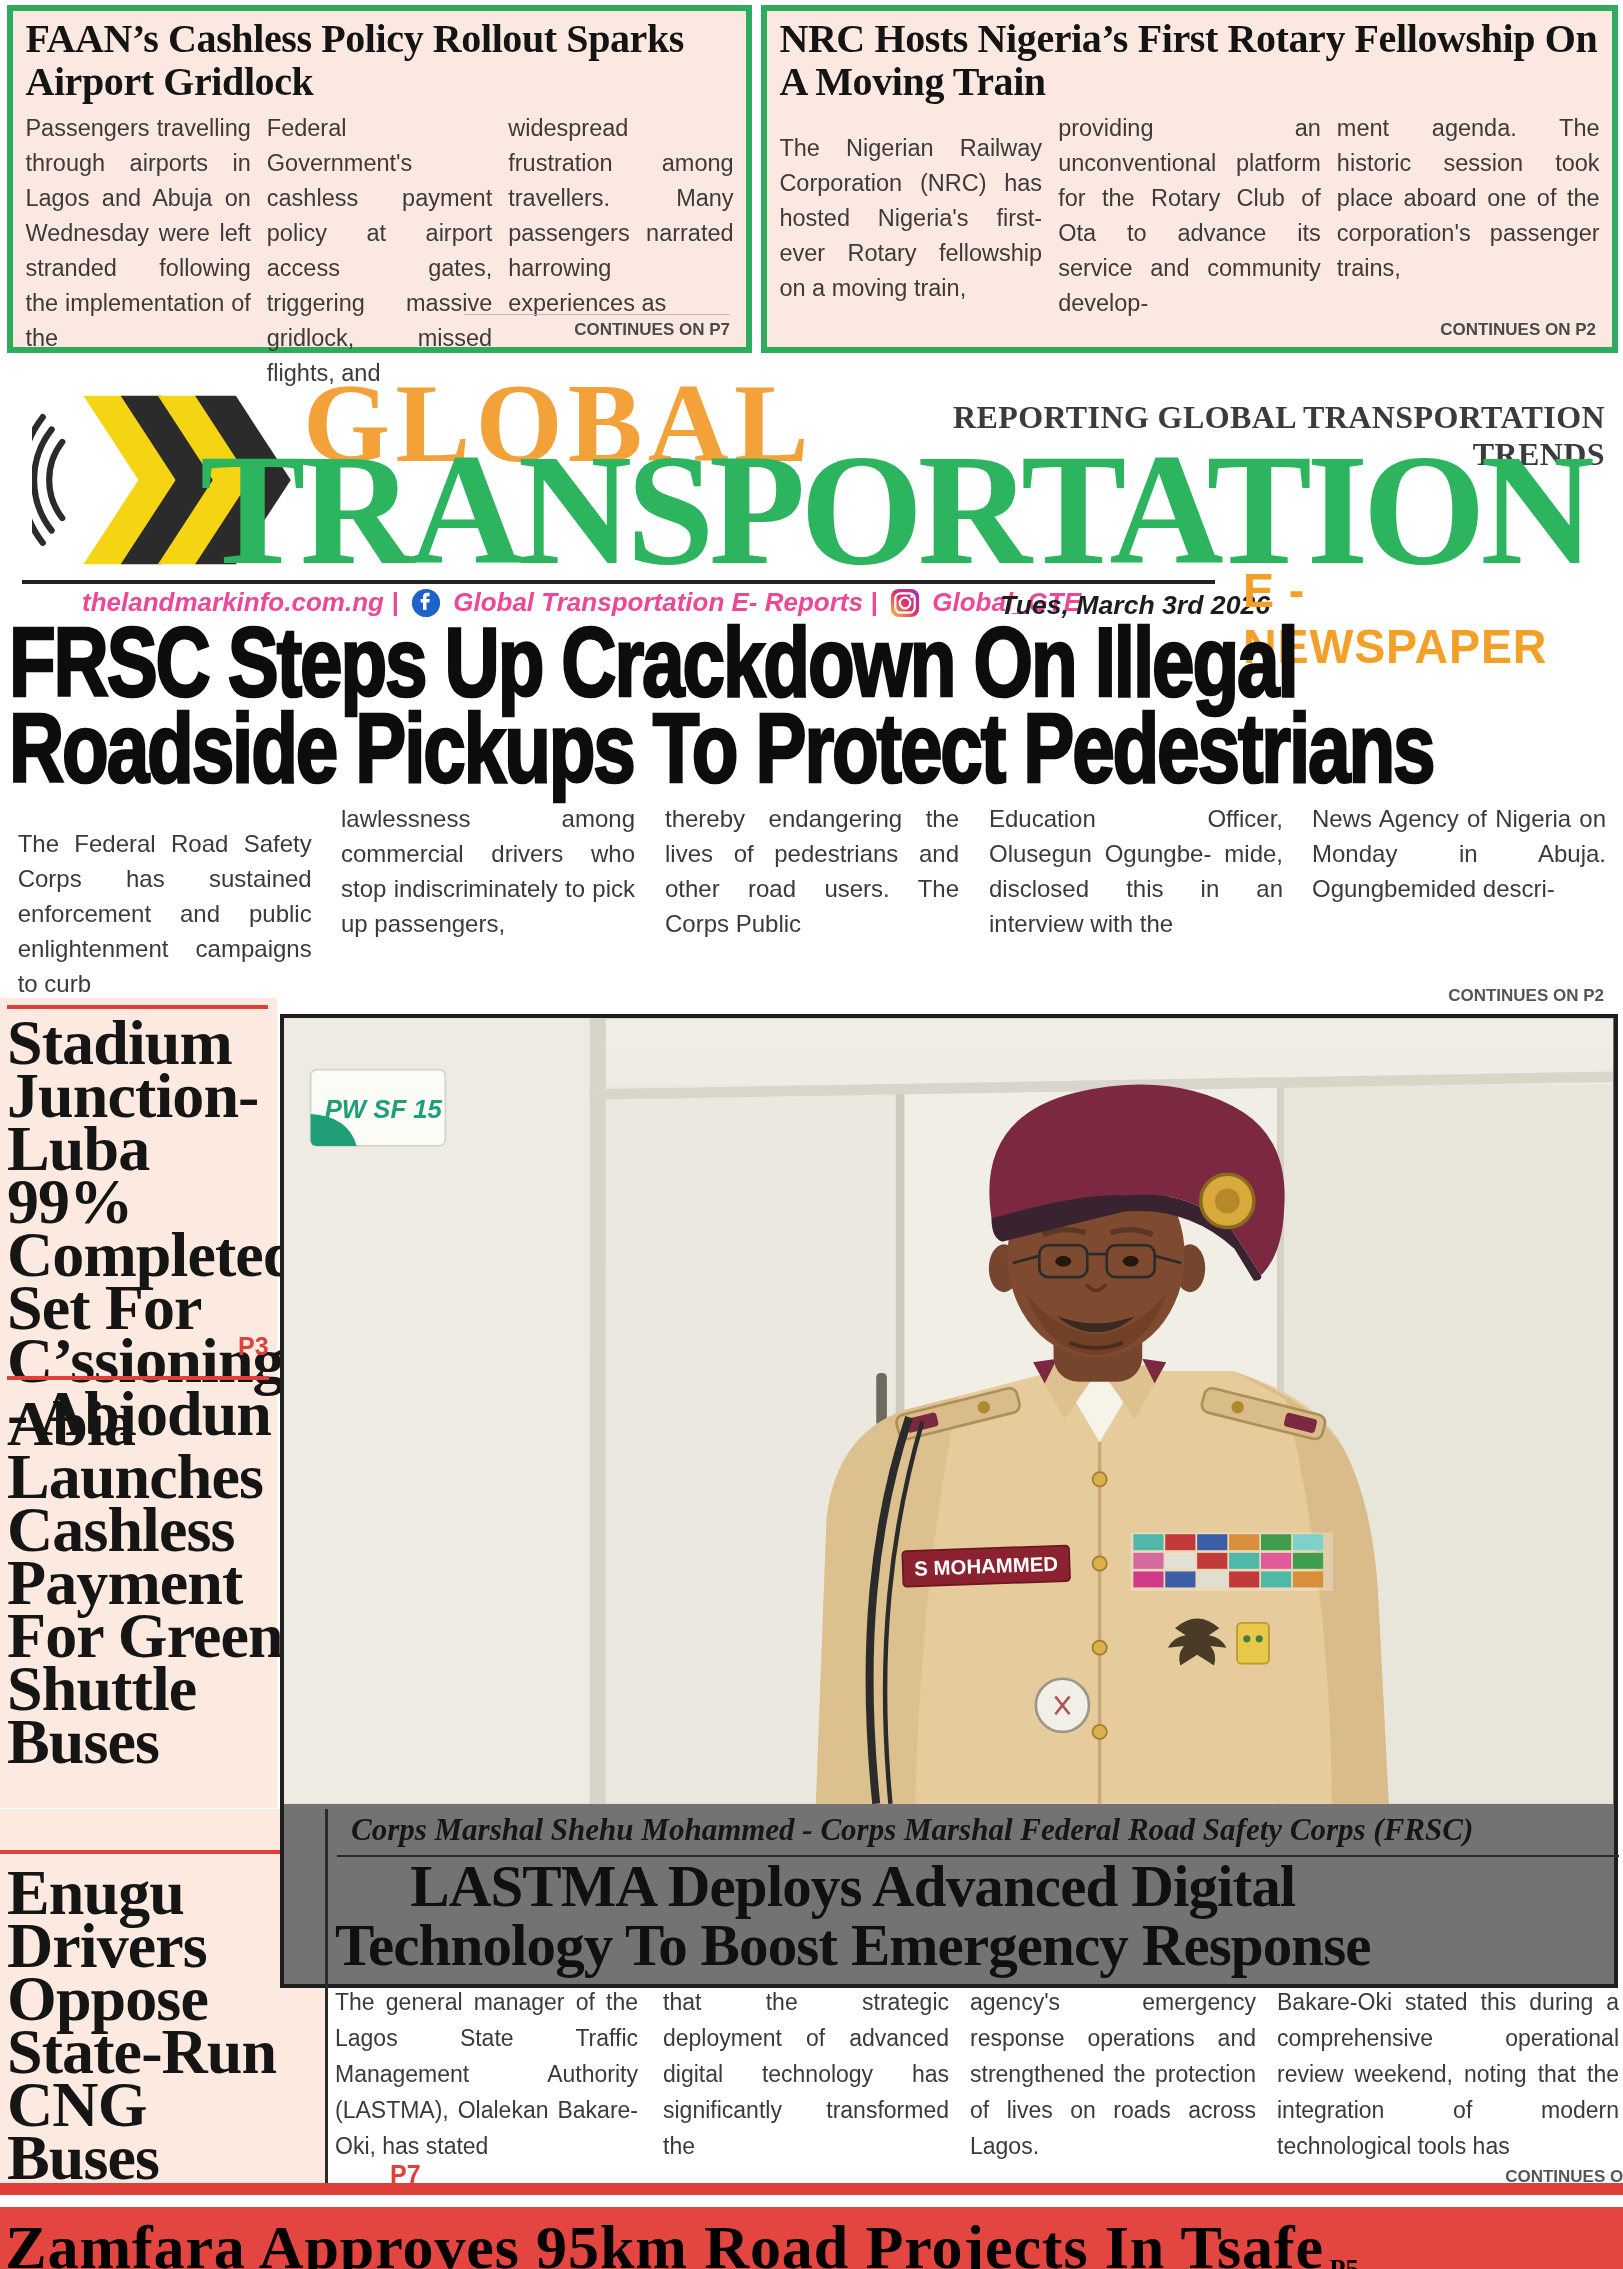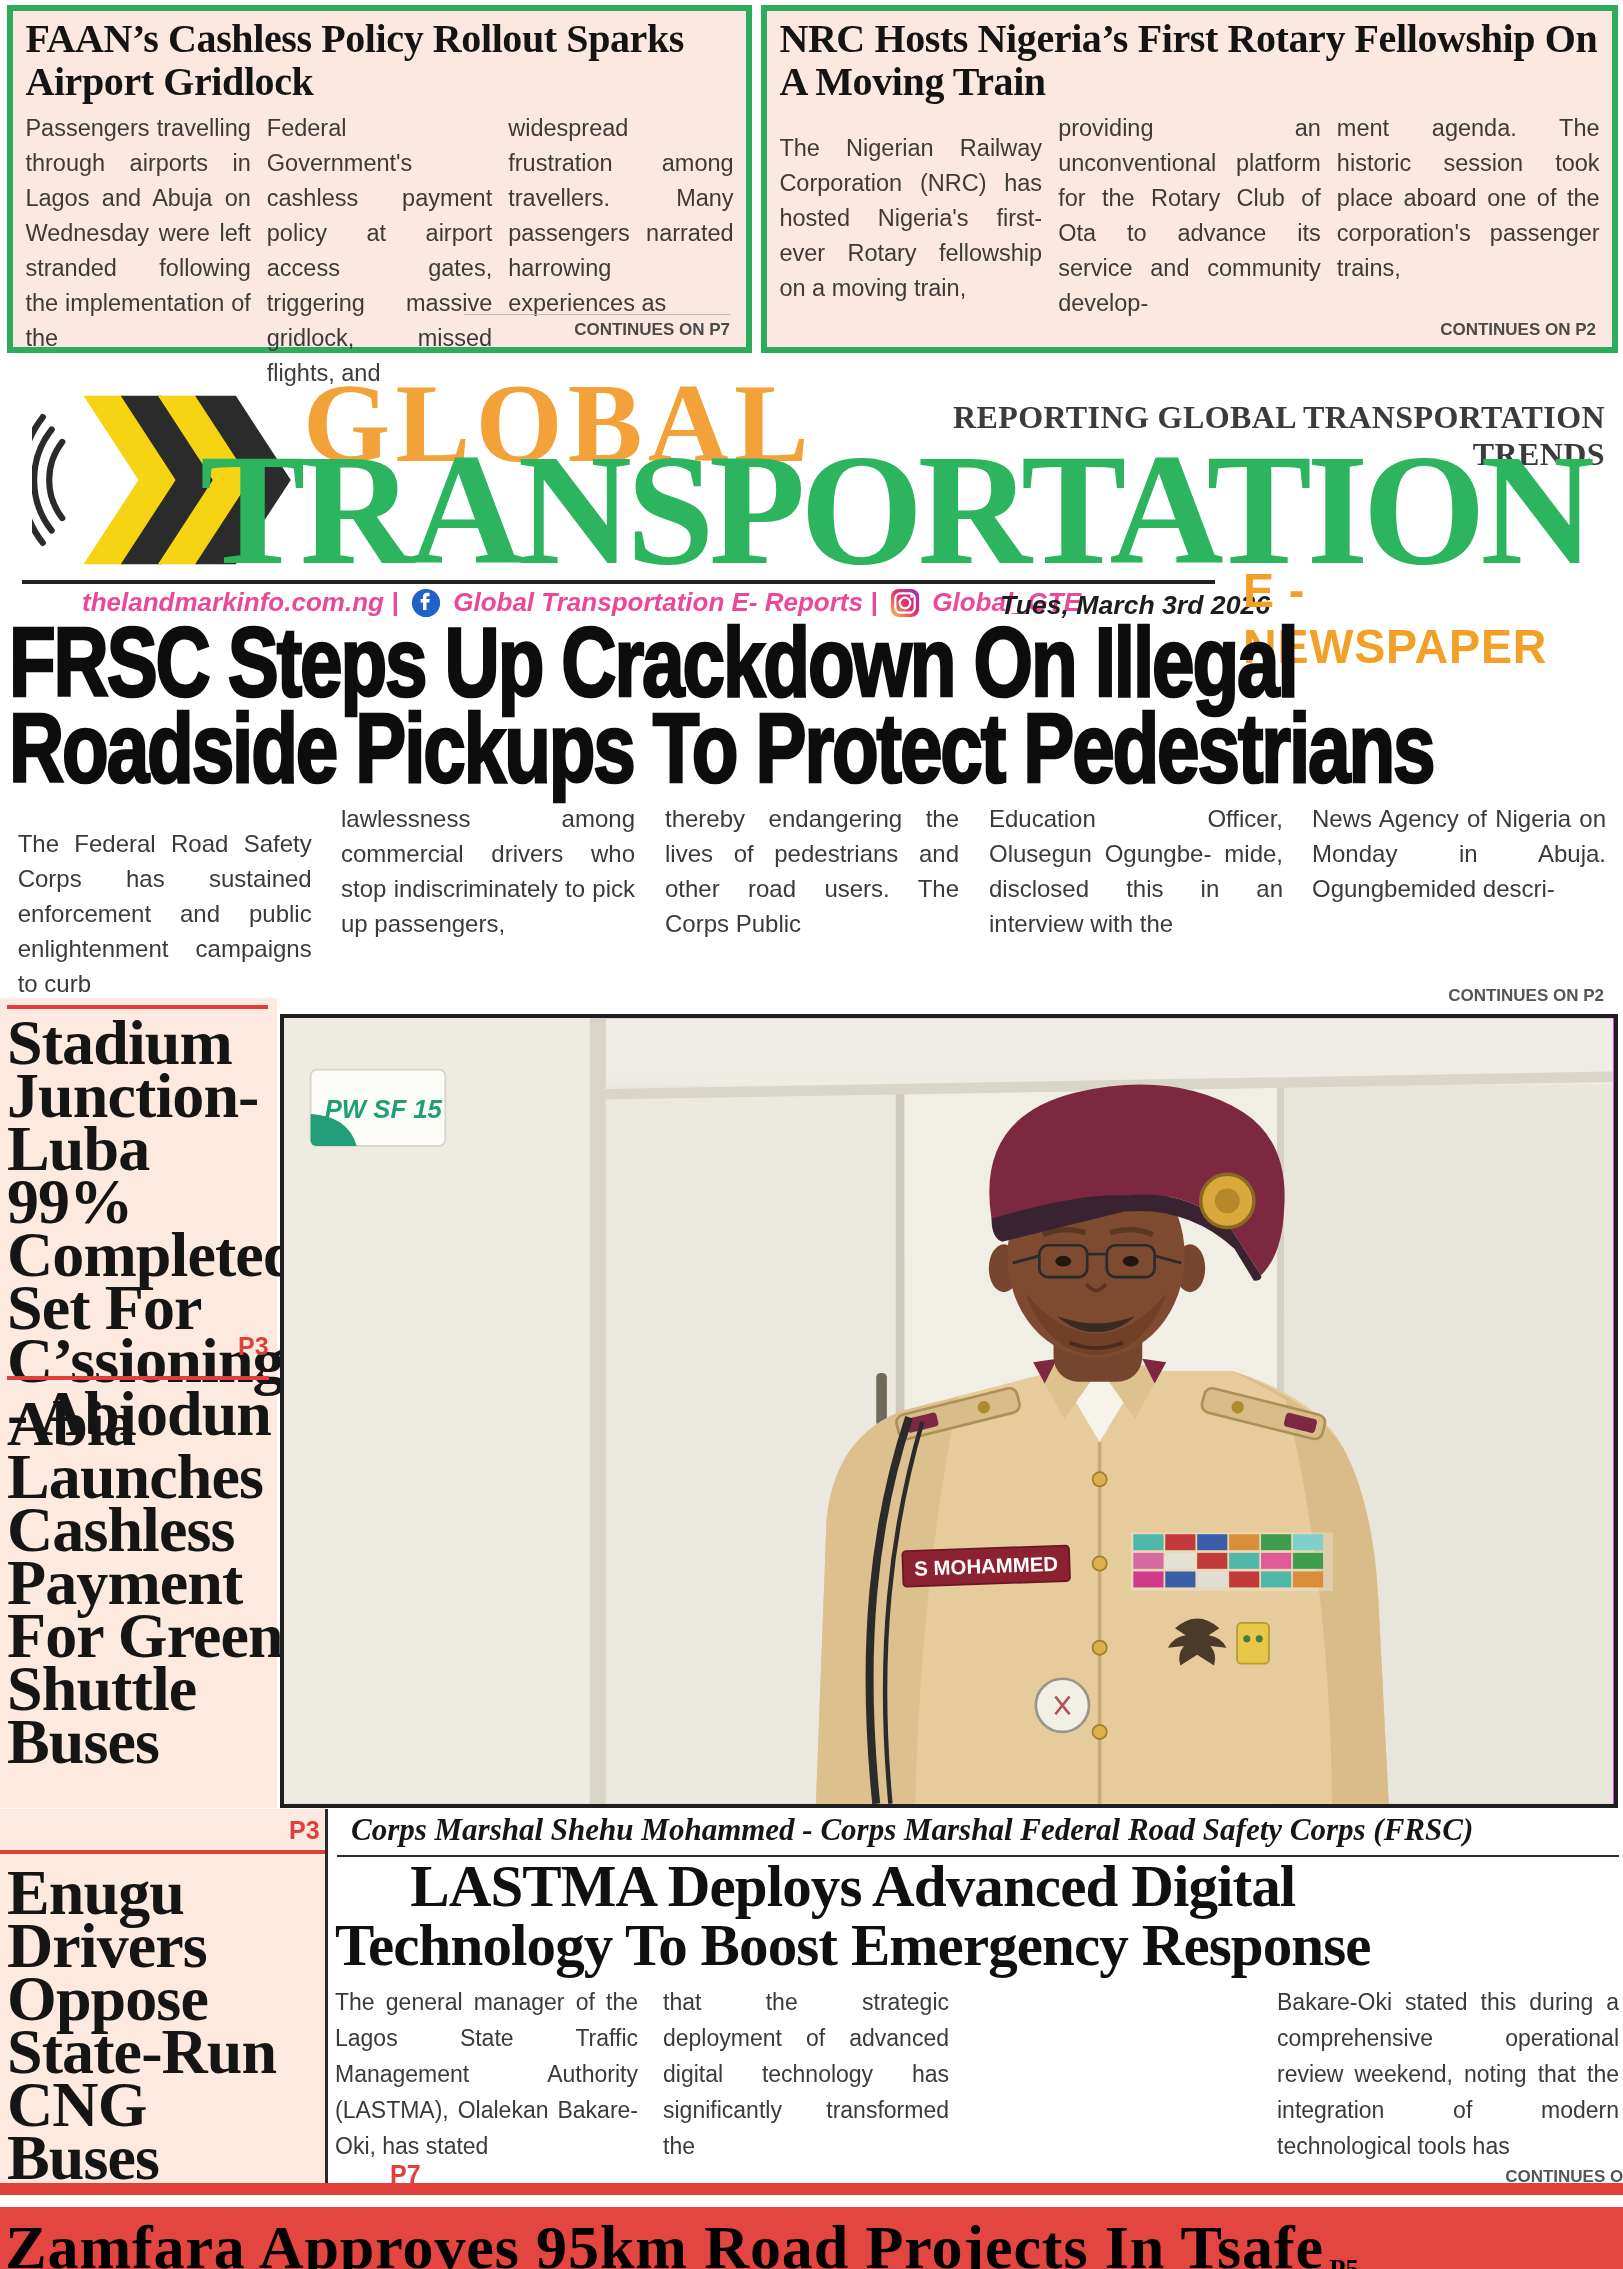--- a/index.html
+++ b/index.html
@@ -41,22 +41,22 @@
   .minicontinue{font-size:17px;font-weight:700;color:#555;text-align:right;}
 
   
   .pink{position:absolute;background:#fceae1;}
   .redline{position:absolute;background:#e13f3a;}
   .sbstory{position:absolute;left:7px;width:282px;font-family:"Liberation Serif",serif;
            font-weight:700;font-size:64px;line-height:53px;color:#151515;letter-spacing:-0.9px;}
   .pmark{position:absolute;color:#e13f3a;font-weight:700;font-size:25px;}
 
   
-  .photo{left:280px;top:1014px;width:1338px;height:794px;border:4.4px solid #1f1f1f;
-         box-sizing:border-box;background:#d946ef;}
+  .photo{left:280px;top:1014px;width:1338px;height:974px;border:4.4px solid #1f1f1f;
+         box-sizing:border-box;background:#737373;}
   .vline{left:325px;top:1809px;width:2.7px;height:376px;background:#2a2a2a;}
 
   
   .caption{left:337px;top:1812px;width:1282px;font-family:"Liberation Serif",serif;
            font-style:italic;font-weight:700;font-size:31px;color:#161616;
            border-bottom:2.7px solid #2a2a2a;padding:0 0 7px 14px;box-sizing:border-box;}
   .lastma-h{left:335px;top:1857px;font-family:"Liberation Serif",serif;font-weight:700;
             font-size:59px;line-height:59px;color:#101010;letter-spacing:-0.9px;white-space:nowrap;text-align:center;}
   .lastcol{position:absolute;top:1984px;font-size:23px;line-height:36px;color:#3c3a38;text-align:justify;}
 
@@ -293,20 +293,21 @@
 
   <div class="abs caption">Corps Marshal Shehu Mohammed - Corps Marshal Federal Road Safety Corps (FRSC)</div>
 
   <div class="abs lastma-h">
     <div>LASTMA Deploys Advanced Digital</div>
     <div>Technology To Boost Emergency Response</div>
   </div>
 
   <div class="lastcol" style="left:335px;width:303px;">The general manager of the Lagos State Traffic Management Authority (LASTMA), Olalekan Bakare-Oki, has stated</div>
   <div class="lastcol" style="left:663px;width:286px;">that the strategic deployment of advanced digital technology has significantly transformed the</div>
+  <div class="lastcol" style="left:970px;width:286px;">agency's emergency response operations and strengthened the protection of lives on roads across Lagos.</div>
   <div class="lastcol" style="left:1277px;width:342px;">Bakare-Oki stated this during a comprehensive operational review weekend, noting that the integration of modern technological tools has</div>
   <div class="abs minicontinue" style="left:1426px;top:2167px;width:235px;">CONTINUES ON  P3</div>
 
   <div class="abs stripe"></div>
   <div class="abs banner">
     <span class="btxt">Zamfara Approves 95km Road Projects In Tsafe</span>
     <span class="bpage">P5</span>
   </div>
 
 </div>

